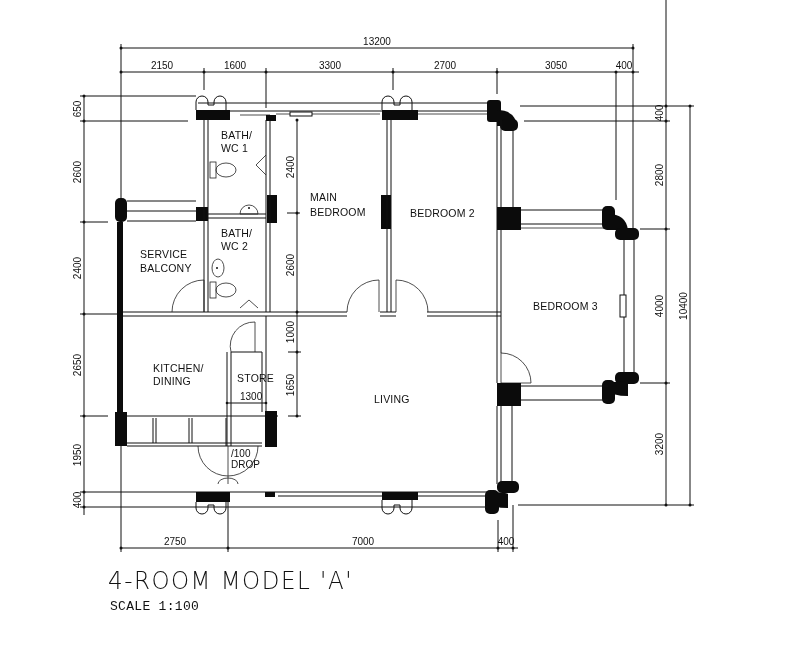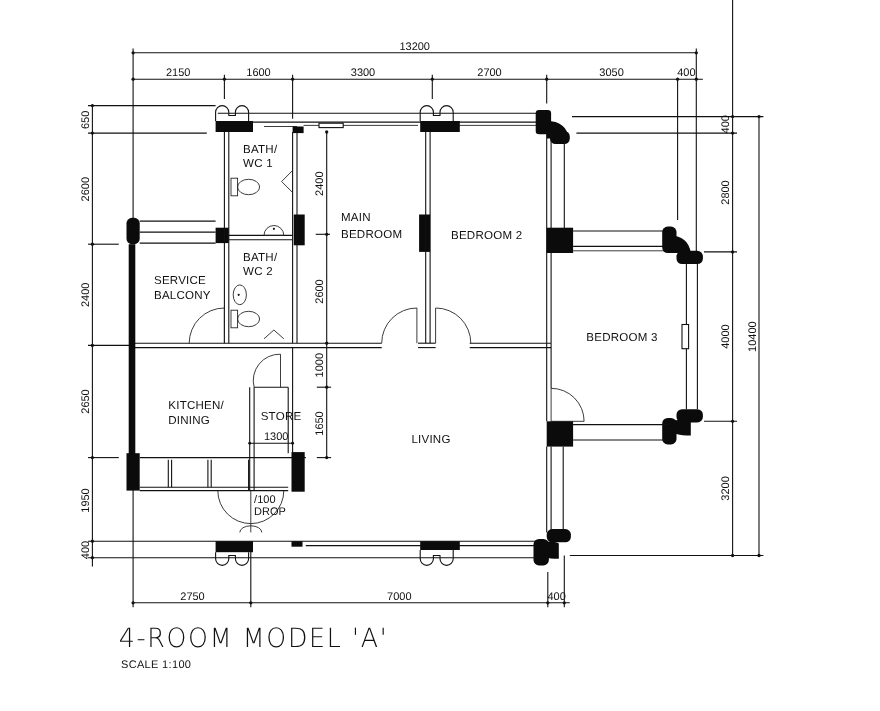--- a/index.html
+++ b/index.html
@@ -1,21 +1,21 @@
 <!DOCTYPE html>
 <html><head>
 <meta charset="utf-8">
 <style>
   html, body { margin: 0; padding: 0; background: #ffffff; }
   body { width: 800px; height: 646px; overflow: hidden; position: relative; font-family: "Liberation Sans", sans-serif; }
   #plan { position: absolute; left: 0; top: 0; width: 800px; height: 646px; }
   .dim { font-family: "Liberation Sans Narrow", "Liberation Sans", sans-serif; font-size: 10px; fill: #111; }
   .room { font-family: "Liberation Sans", sans-serif; font-size: 10.5px; fill: #111; letter-spacing: 0.2px; }
   .title { position: absolute; left: 108px; top: 568px; font-family: "DejaVu Sans", sans-serif; font-weight: 200; font-size: 23px; letter-spacing: 1.5px; color: #111; transform: scaleY(1.05); }
-  .scale { position: absolute; left: 110px; top: 599px; font-family: Liberation Sans, sans-serif; font-size: 10px; color: #111; letter-spacing: 0.3px; }
+  .scale { position: absolute; left: 110px; top: 599px; font-family: Liberation Mono, monospace; font-size: 13px; color: #111; letter-spacing: 0.3px; }
   .ln { stroke: #111; stroke-width: 1; fill: none; }
   .thin { stroke: #222; stroke-width: 0.8; fill: none; }
   .wall2 { stroke: #111; stroke-width: 1; fill: #fff; }
   .col { fill: #0b0b0b; }
   .dot { fill: #111; }
 </style>
 </head>
 <body>
 
 <svg id="plan" viewBox="0 0 800 646" xmlns="http://www.w3.org/2000/svg">

